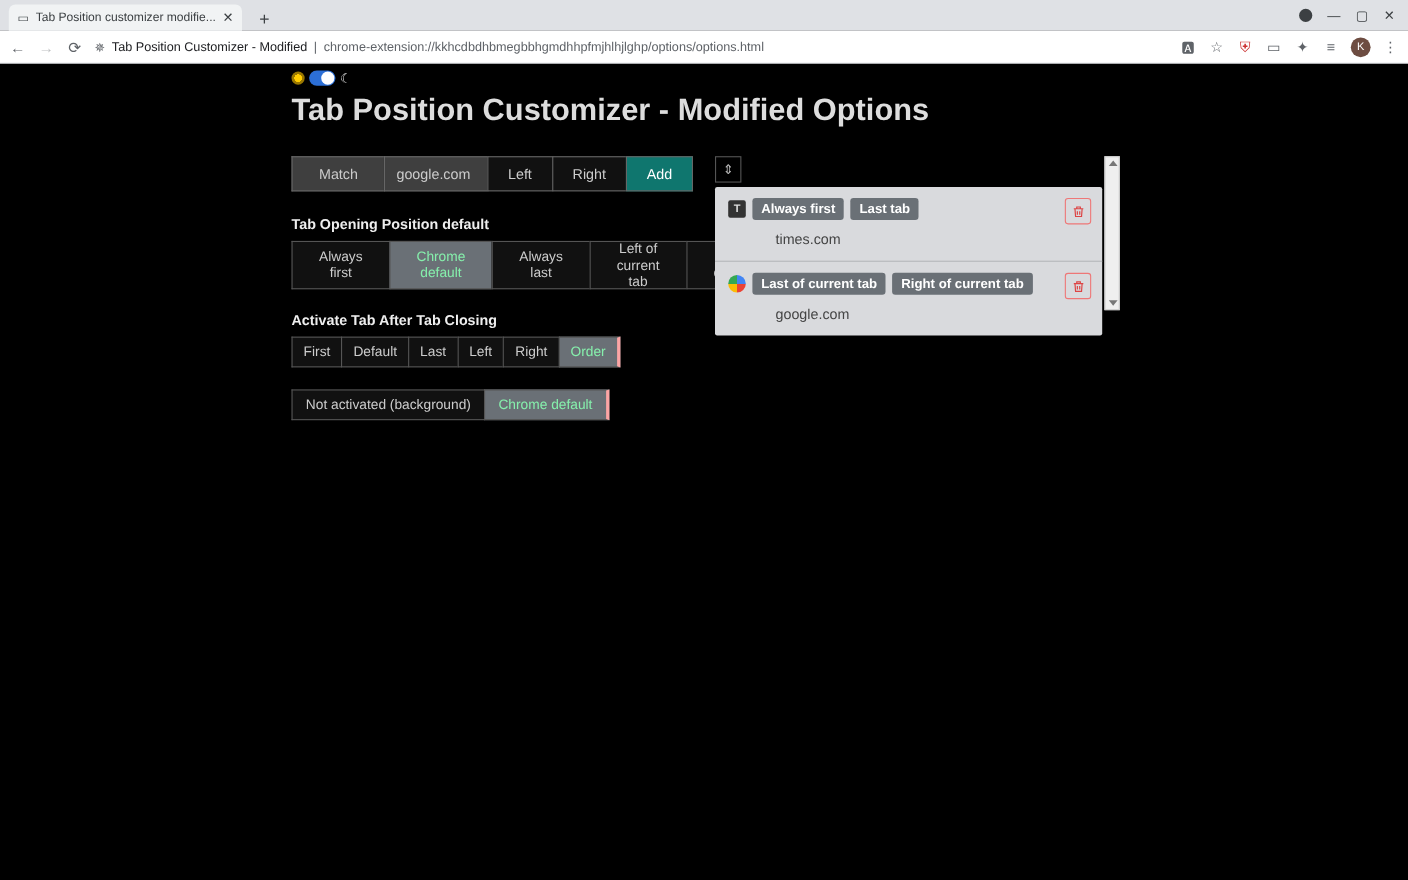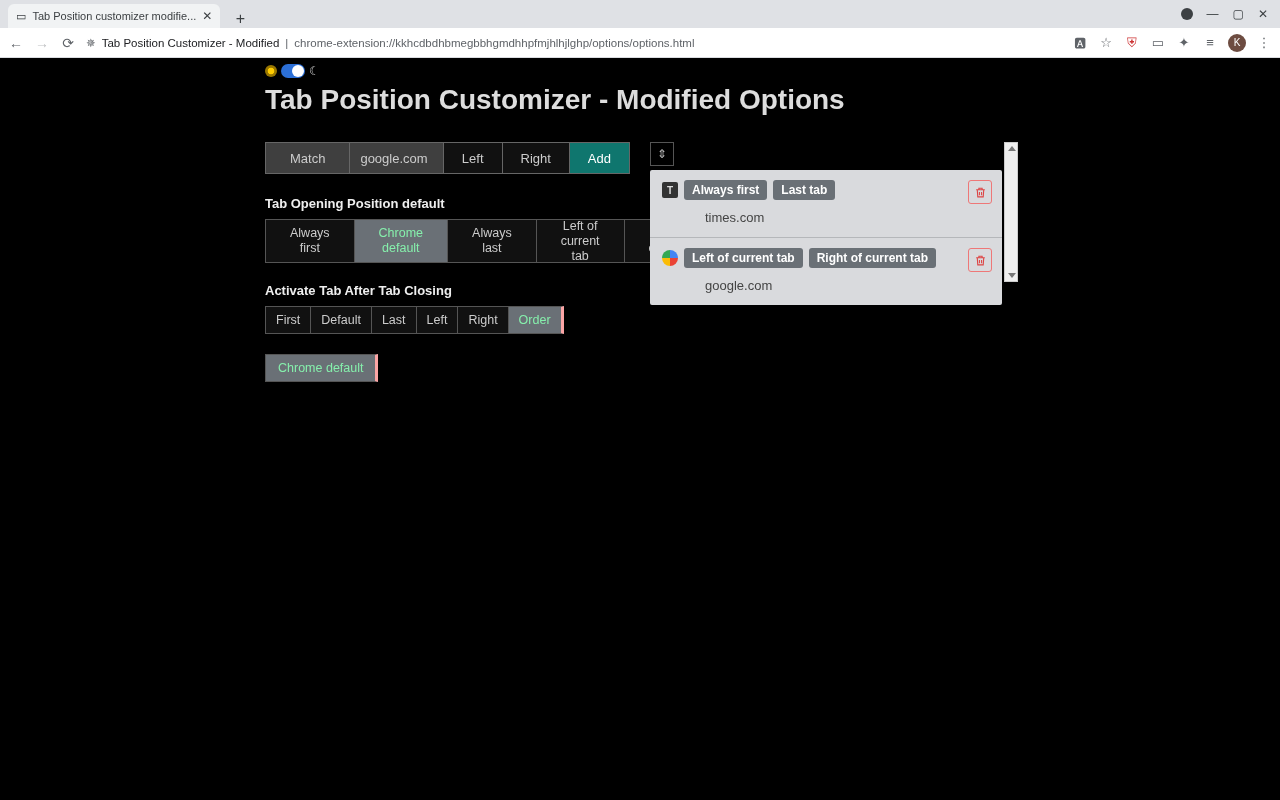--- a/index.html
+++ b/index.html
@@ -159,20 +159,21 @@
     <div class="opt-row">
       <div class="opt sm">First</div>
       <div class="opt sm">Default</div>
       <div class="opt sm">Last</div>
       <div class="opt sm">Left</div>
       <div class="opt sm">Right</div>
       <div class="opt sm active">Order</div>
     </div>
 
     <div class="opt-row">
+      <div class="opt">Not activated (background)</div>
       <div class="opt active">Chrome default</div>
     </div>
 
    </div>
 
    <div class="right-col">
     <div>
      <div class="sort-handle">⇕</div>
      <div class="rules-panel">
 
@@ -186,21 +187,21 @@
         <div class="del">
           <svg viewBox="0 0 24 24">
                     <path fill="none" stroke="#d44" stroke-width="2" d="M4 7h16M9 7V4h6v3M6 7l1 13h10l1-13M10 11v6M14 11v6"></path>
                   </svg>
         </div>
       </div>
 
       <div class="rule">
         <div class="rule-top">
           <span class="favicon fav-g"></span>
-          <span class="pill">Left of current tab</span>
+          <span class="pill">Last of current tab</span>
           <span class="pill">Right of current tab</span>
         </div>
         <div class="rule-url">google.com</div>
         <div class="del">
           <svg viewBox="0 0 24 24">
                     <path fill="none" stroke="#d44" stroke-width="2" d="M4 7h16M9 7V4h6v3M6 7l1 13h10l1-13M10 11v6M14 11v6"></path>
                   </svg>
         </div>
       </div>
 

